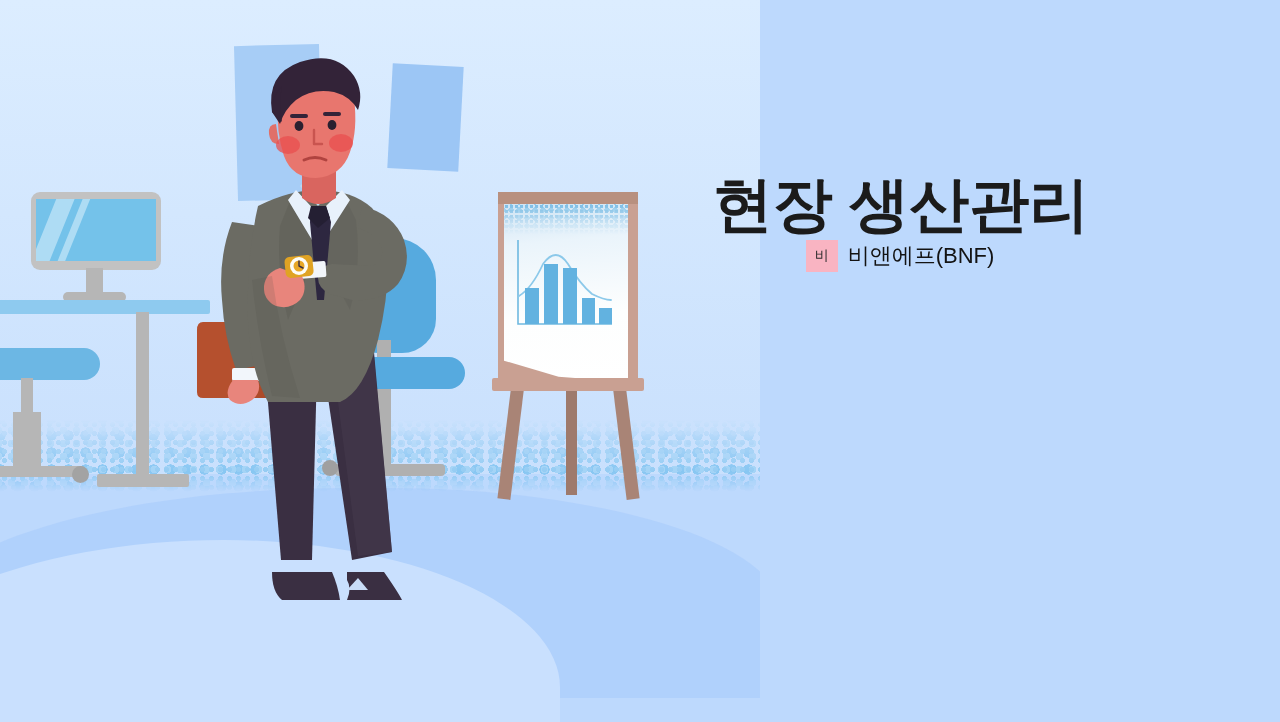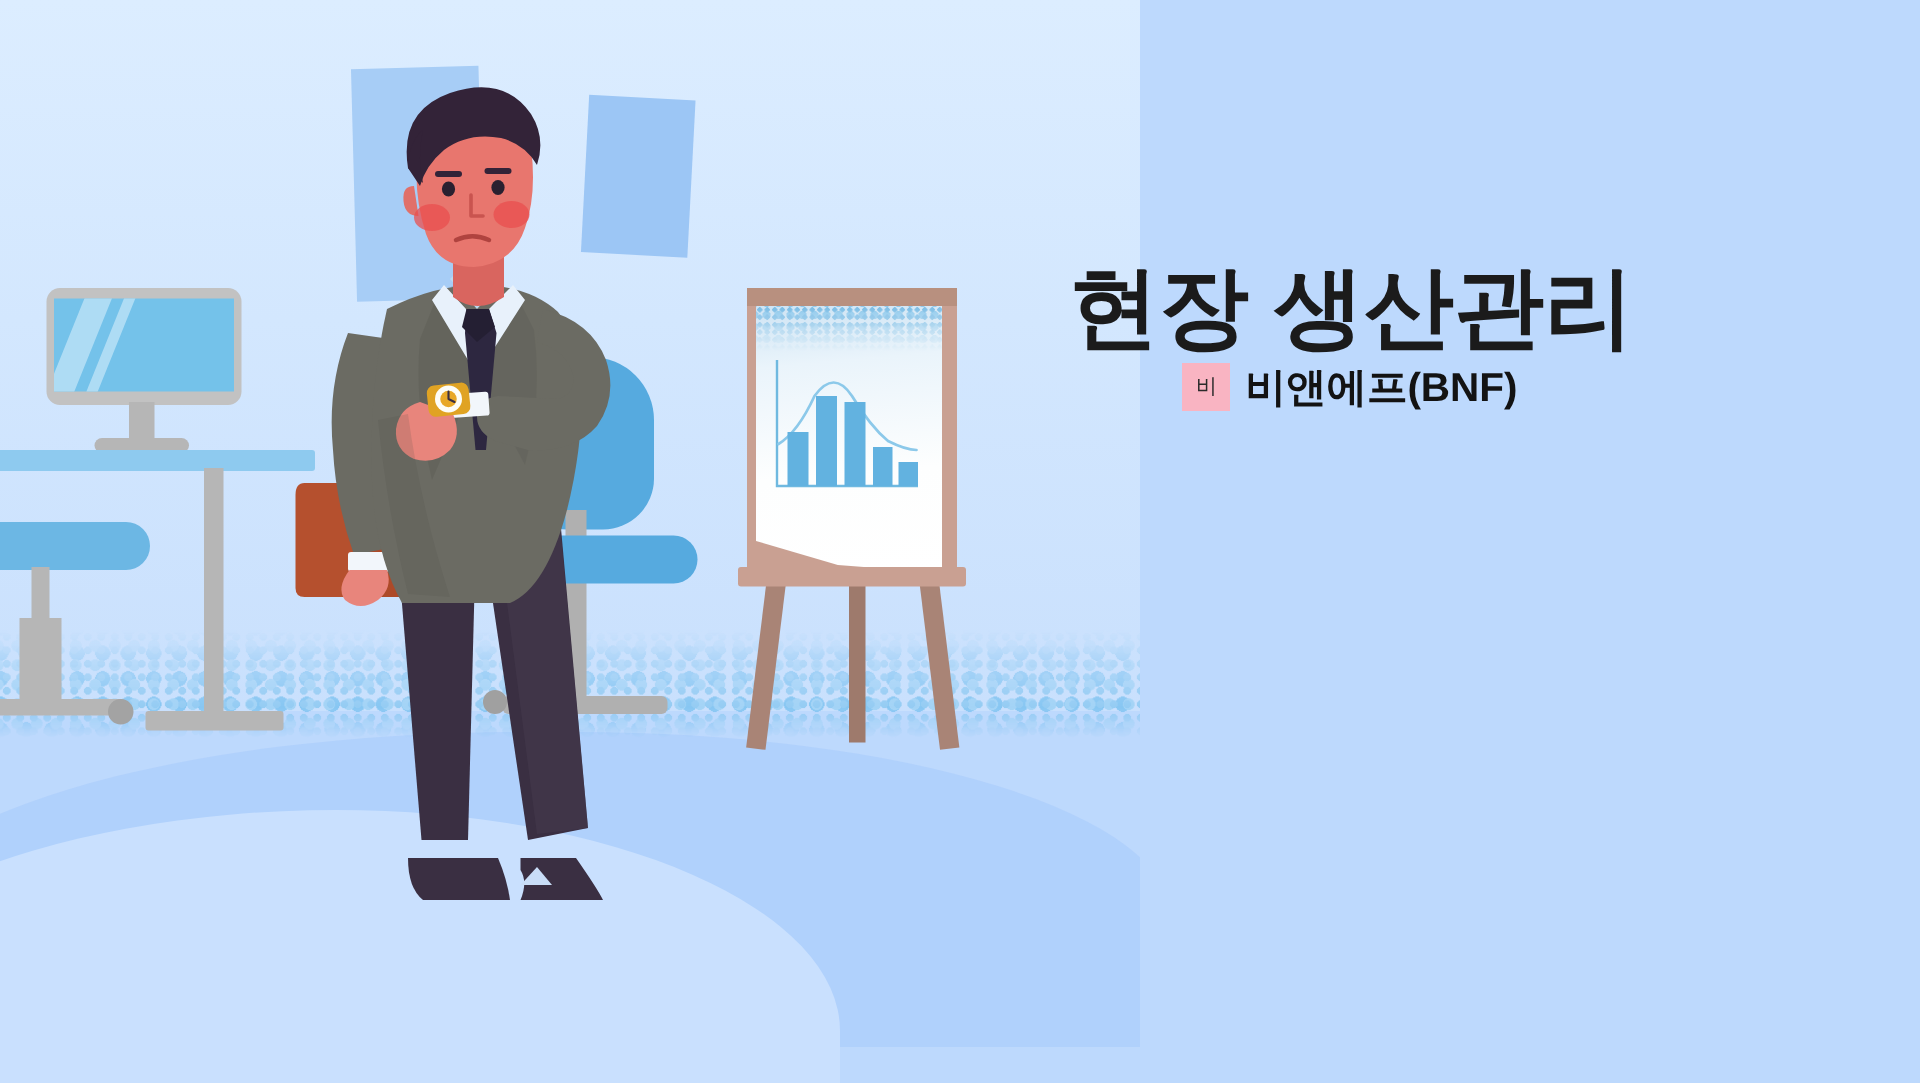--- a/index.html
+++ b/index.html
@@ -310,22 +310,22 @@
     background: #f9b4c2;
     color: #2a2a2a;
     font-size: 14px;
     font-weight: 400;
     display: flex;
     align-items: center;
     justify-content: center;
     flex: 0 0 auto;
   }
   .company-name {
-    font-size: 27px;
-    font-weight: 700;
+    font-size: 22px;
+    font-weight: 400;
     color: #131313;
     white-space: nowrap;
   }
   .recruit-type {
     position: absolute;
     left: 0; right: 116px;
     top: 568px;
     text-align: center;
     font-size: 22px;
     font-weight: 700;

